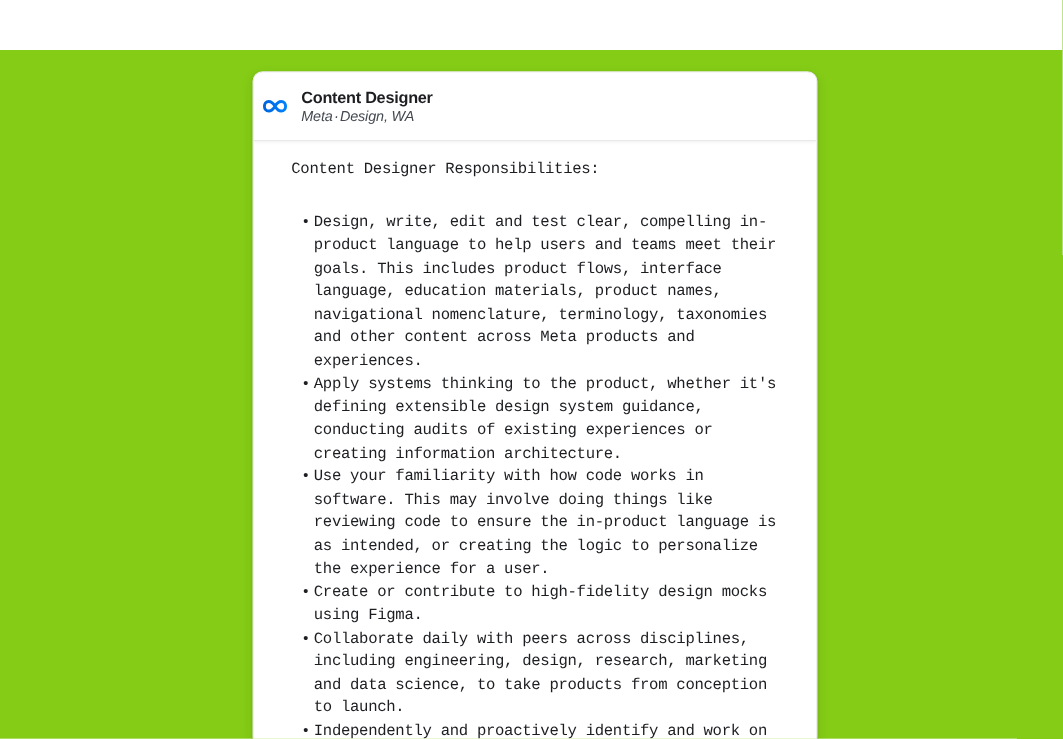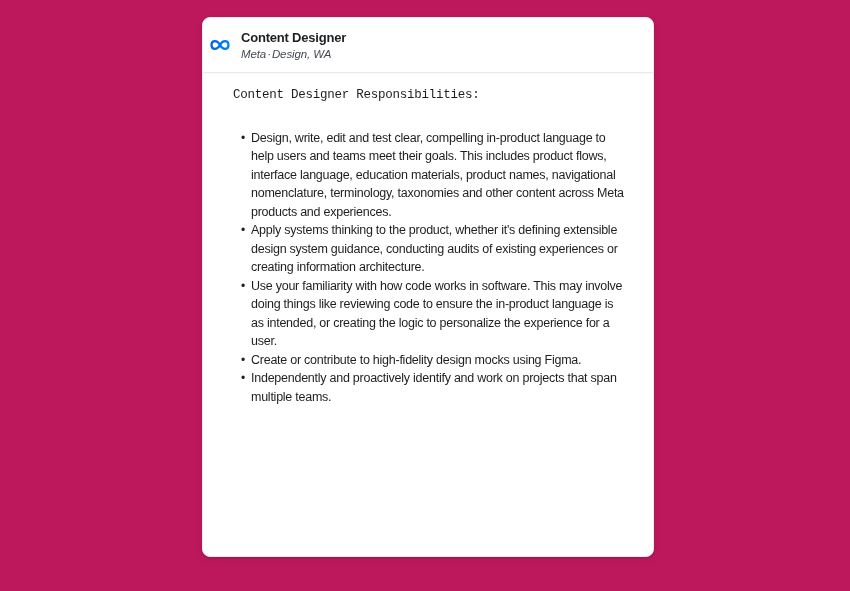--- a/index.html
+++ b/index.html
@@ -6,21 +6,22 @@
   html, body { width: 850px; height: 591px; }
   body {
     font-family: "Liberation Sans", "DejaVu Sans", sans-serif;
     background: #ffffff;
     position: relative;
     overflow: hidden;
   }
   .page {
     position: absolute;
     inset: 0;
-    background: #be185d;
+    background: #84cc16;
+    margin-top: 40px;
   }
   .card {
     position: absolute;
     left: 202px;
     top: 17px;
     width: 452px;
     height: 540px;
     background: #ffffff;
     border-radius: 8px;
     border: 1px solid #ececec;
@@ -78,20 +79,21 @@
     font-family: Liberation Mono, monospace;
   }
   .resp-list {
     list-style: none;
     padding-left: 18px;
     margin: 0;
   }
   .resp-list li {
     position: relative;
     margin: 0;
+    font-family: Liberation Mono, monospace;
   }
   .resp-list li::before {
     content: "\2022";
     position: absolute;
     left: -10px;
     top: 0;
     font-size: 12px;
     color: #1c1e21;
   }
 </style>
@@ -123,18 +125,19 @@
       </div>
     </div>
 
     <div class="card-body">
       <p class="section-heading">Content Designer Responsibilities:</p>
       <ul class="resp-list">
           <li>Design, write, edit and test clear, compelling in-product language to help users and teams meet their goals. This includes product flows, interface language, education materials, product names, navigational nomenclature, terminology, taxonomies and other content across Meta products and experiences.</li>
           <li>Apply systems thinking to the product, whether it's defining extensible design system guidance, conducting audits of existing experiences or creating information architecture.</li>
           <li>Use your familiarity with how code works in software. This may involve doing things like reviewing code to ensure the in-product language is as intended, or creating the logic to personalize the experience for a user.</li>
           <li>Create or contribute to high-fidelity design mocks using Figma.</li>
+          <li>Collaborate daily with peers across disciplines, including engineering, design, research, marketing and data science, to take products from conception to launch.</li>
           <li>Independently and proactively identify and work on projects that span multiple teams.</li>
         </ul>
     </div>
 
   </div>
 </div>
 
 </body></html>

